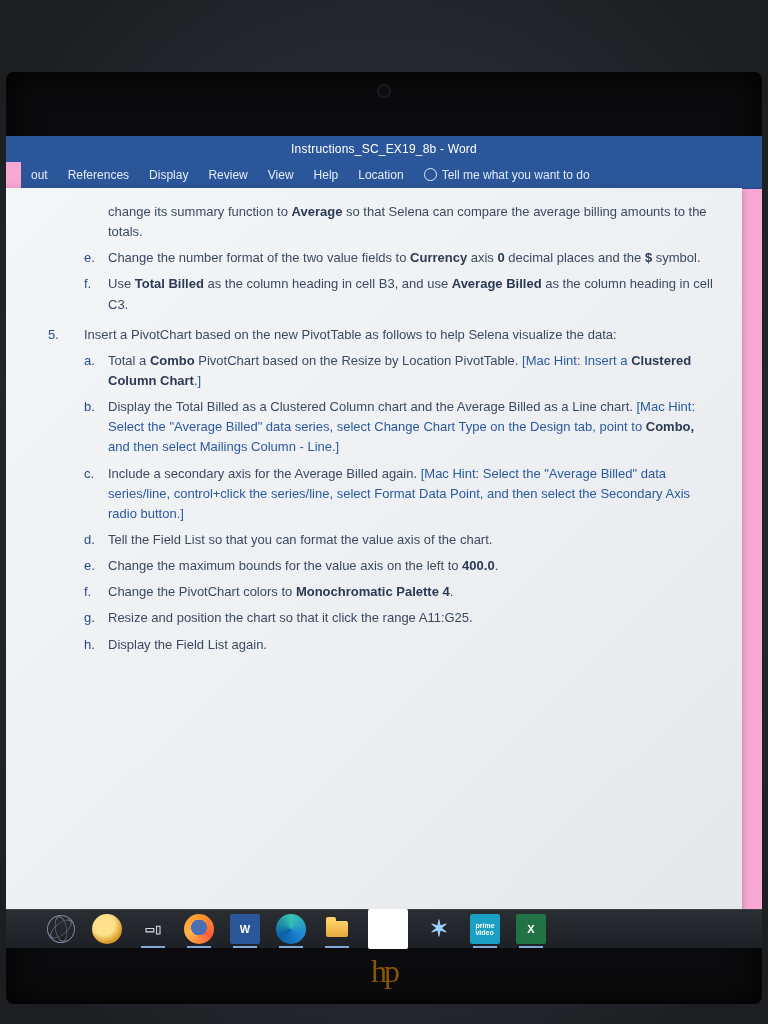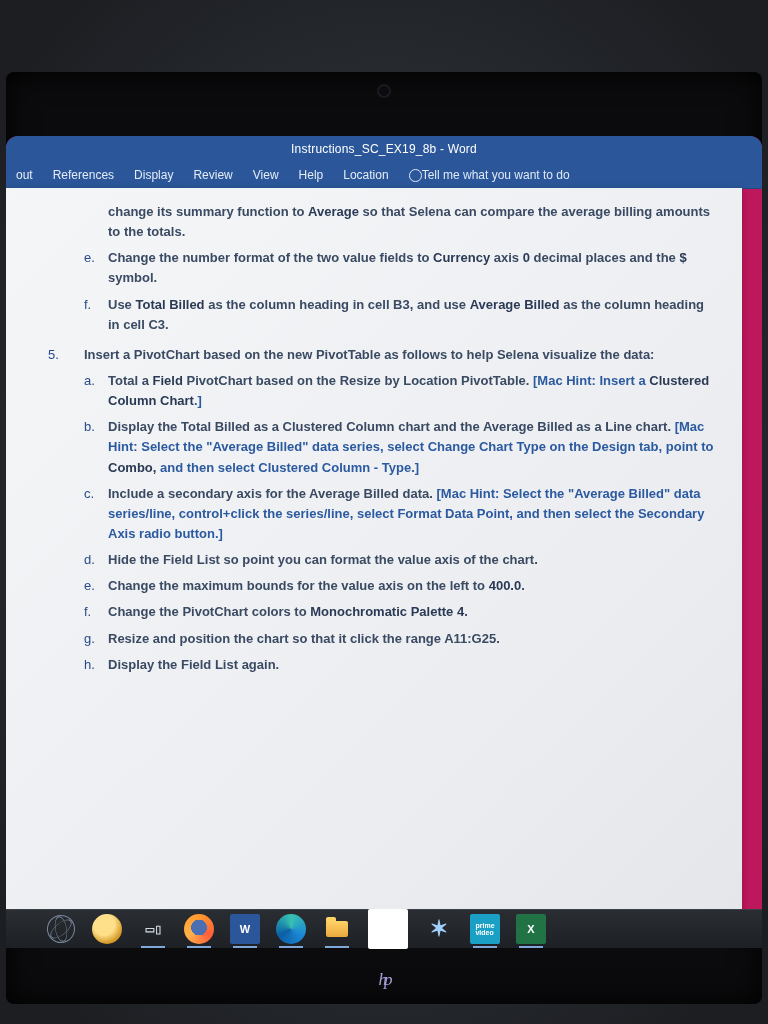--- a/index.html
+++ b/index.html
@@ -38,23 +38,22 @@
     background: #0c0c10;
     border: 2px solid #1a1b1f;
     border-radius: 50%;
   }
   .screen {
     position: absolute;
     top: 64px;
     left: 0;
     right: 0;
     bottom: 56px;
-    background: #be185d;
+    background: #f9a8d4;
     overflow: hidden;
-    border-radius: 12px;
   }
   
   .titlebar {
     height: 26px;
     background: #2b579a;
     color: #fff;
     font-size: 12px;
     display: flex;
     align-items: center;
     justify-content: center;
@@ -63,32 +62,33 @@
   
   .ribbon {
     height: 26px;
     background: #2b579a;
     color: #e3ecf7;
     display: flex;
     align-items: center;
     font-size: 12px;
     padding-left: 0;
     border-bottom: 1px solid #234a85;
+    margin-left: 15px;
   }
   .ribbon .tab {
     padding: 0 10px;
     height: 100%;
     display: flex;
     align-items: center;
     cursor: pointer;
   }
   .ribbon .tellme {
     display: flex;
-    align-items: center;
     padding-left: 10px;
+    gap: 5px;
     color: #dfe9f7;
   }
   .bulb {
     width: 11px;
     height: 11px;
     border: 1px solid #dfe9f7;
     border-radius: 50% 50% 48% 48%;
     position: relative;
   }
   
@@ -115,21 +115,20 @@
     margin: 6px 0;
   }
   .letter {
     width: 24px;
     flex: 0 0 24px;
     color: #264b8a;
   }
   .body {
     flex: 1;
     color: #3a4a63;
-    font-weight: bold;
   }
   .body b { color: #2a3a55; }
   .hint { color: #2b5aa0; }
   .step5 {
     display: flex;
     margin: 10px 0 6px -36px;
   }
   
   .taskbar {
     position: absolute;
@@ -179,24 +178,23 @@
     border:1.5px solid #7b8aa0;
     border-radius:50%;
   }
   .atom::before{ transform: rotate(60deg) scaleY(0.45);}
   .atom::after{ transform: rotate(-60deg) scaleY(0.45);}
   .hp-logo {
     position: absolute;
     bottom: 14px;
     left: 50%;
     transform: translateX(-50%);
-    color: #c4b5fd;
-    font-style: italic;
+    color: #a16207;
     font-family: Georgia, serif;
-    font-size: 17px;
+    font-size: 32px;
     letter-spacing: -3px;
     opacity: 0.85;
   }
   .folder-ic {
     width:22px;height:16px;background:linear-gradient(#ffd267,#e8a83d);
     border-radius:2px;position:relative;
   }
   .folder-ic::before{content:"";position:absolute;top:-4px;left:0;width:10px;height:5px;background:#ffd267;border-radius:2px 2px 0 0;}
 </style>
 </head>
@@ -251,41 +249,41 @@
           </div>
 
           <div class="step5">
             <div class="letter" style="color:#264b8a;width:36px;flex:0 0 36px;">5.</div>
             <div class="body">Insert a PivotChart based on the new PivotTable as follows to help Selena visualize the data:</div>
           </div>
 
           <div class="row">
             <div class="letter">a.</div>
             <div class="body">
-              <span>Total a </span><b>Field</b><span> PivotChart based on the Resize by Location PivotTable. </span><span class="hint"><span>[Mac Hint: Insert a </span><b>Clustered Column Chart</b><span>.]</span></span>
+              <span>Total a </span><b>Combo</b><span> PivotChart based on the Resize by Location PivotTable. </span><span class="hint"><span>[Mac Hint: Insert a </span><b>Clustered Column Chart</b><span>.]</span></span>
             </div>
           </div>
 
           <div class="row">
             <div class="letter">b.</div>
             <div class="body">
-              <span>Display the Total Billed as a Clustered Column chart and the Average Billed as a Line chart. </span><span class="hint"><span>[Mac Hint: Select the "Average Billed" data series, select Change Chart Type on the Design tab, point to </span><b>Combo,</b><span> and then select Clustered Column - Type.]</span></span>
+              <span>Display the Total Billed as a Clustered Column chart and the Average Billed as a Line chart. </span><span class="hint"><span>[Mac Hint: Select the "Average Billed" data series, select Change Chart Type on the Design tab, point to </span><b>Combo,</b><span> and then select Mailings Column - Line.]</span></span>
             </div>
           </div>
 
           <div class="row">
             <div class="letter">c.</div>
             <div class="body">
-              <span>Include a secondary axis for the Average Billed data. </span><span class="hint">[Mac Hint: Select the "Average Billed" data series/line, control+click the series/line, select Format Data Point, and then select the Secondary Axis radio button.]</span>
+              <span>Include a secondary axis for the Average Billed again. </span><span class="hint">[Mac Hint: Select the "Average Billed" data series/line, control+click the series/line, select Format Data Point, and then select the Secondary Axis radio button.]</span>
             </div>
           </div>
 
           <div class="row">
             <div class="letter">d.</div>
-            <div class="body">Hide the Field List so point you can format the value axis of the chart.</div>
+            <div class="body">Tell the Field List so that you can format the value axis of the chart.</div>
           </div>
 
           <div class="row">
             <div class="letter">e.</div>
             <div class="body">
               <span>Change the maximum bounds for the value axis on the left to </span><b>400.0</b><span>.</span>
             </div>
           </div>
 
           <div class="row">

